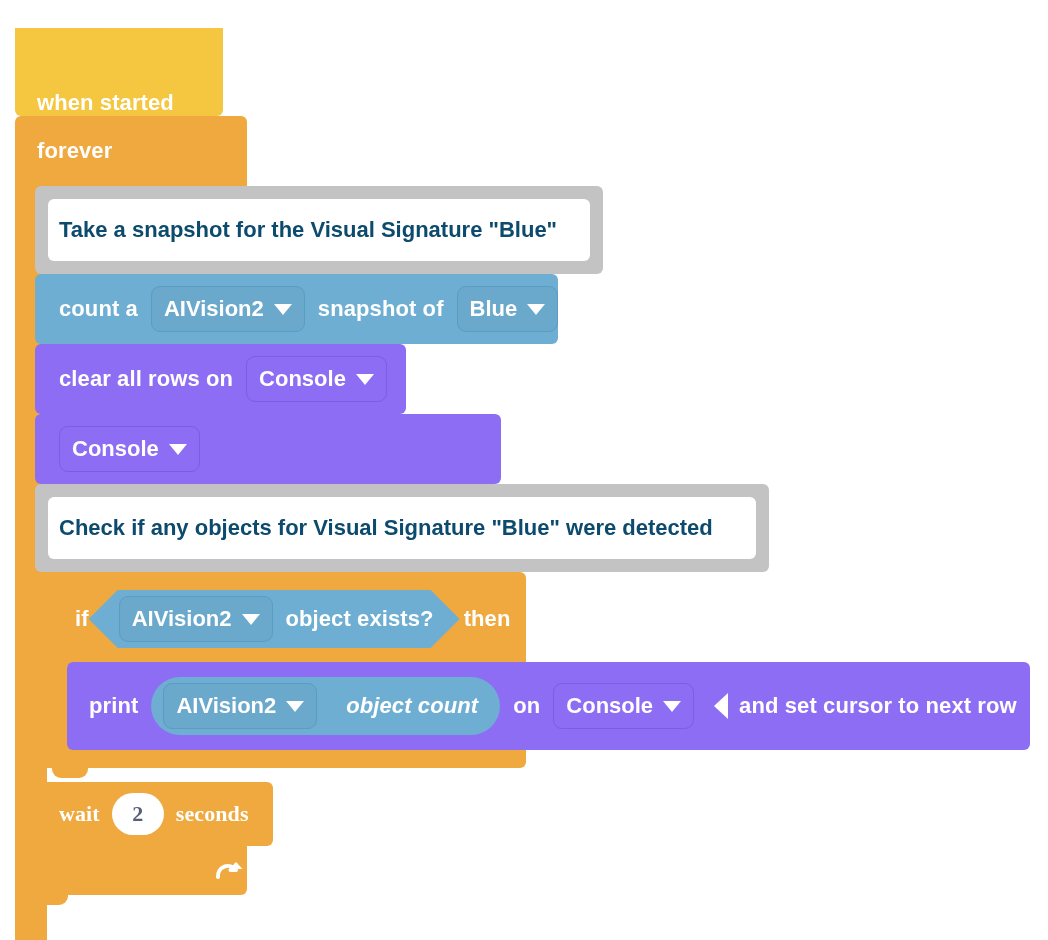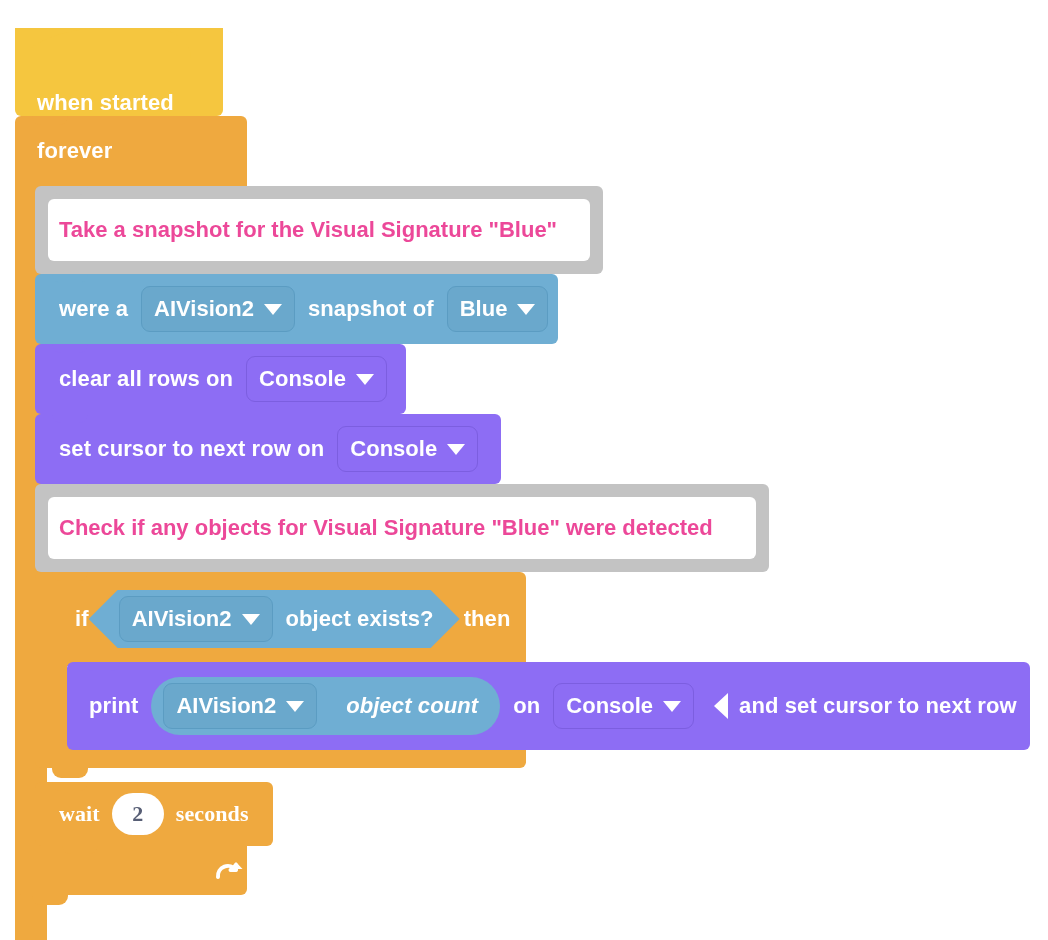--- a/index.html
+++ b/index.html
@@ -84,21 +84,21 @@
   .gray{
     background:#c3c3c3;border-radius:6px;
   }
   .gray .field{
     position:absolute;left:13px;top:13px;right:13px;bottom:13px;
     background:#ffffff;border-radius:6px;
     display:flex;align-items:center;
     padding-left:11px;box-sizing:border-box;
   }
   .gray .field span{
-    color:#ec4899;font-weight:bold;font-size:22px;white-space:nowrap;
+    color:#0c4a6e;font-weight:bold;font-size:22px;white-space:nowrap;
   }
 
   
   .teal{background:#6faed3;border-radius:6px;}
   .teal .dd{background:#6aa8cc;border:1px solid #5b9cc2;}
 
   
   .purple{background:#8d6df4;border-radius:6px;}
   .purple .dd{background:#8d6df4;border:1px solid #7c5ee0;}
 
@@ -181,21 +181,21 @@
   <div class="blk gray" style="left:35px;top:186px;width:568px;height:88px;">
     <div class="notch" style="background:#c3c3c3;"></div>
     <div class="field">
       <span>Take a snapshot for the Visual Signature "Blue"</span>
     </div>
   </div>
 
   <div class="blk teal" style="left:35px;top:274px;width:523px;height:70px;">
     <div class="notch" style="background:#6faed3;"></div>
     <div class="row" style="padding-left:24px;gap:13px;">
-      <span class="lbl">were a</span>
+      <span class="lbl">count a</span>
       <div class="dd">
         <span>AIVision2</span>
         <span class="caret"></span>
       </div>
       <span class="lbl">snapshot of</span>
       <div class="dd">
         <span>Blue</span>
         <span class="caret"></span>
       </div>
     </div>
@@ -208,21 +208,20 @@
       <div class="dd">
         <span>Console</span>
         <span class="caret"></span>
       </div>
     </div>
   </div>
 
   <div class="blk purple" style="left:35px;top:414px;width:466px;height:70px;">
     <div class="notch" style="background:#8d6df4;"></div>
     <div class="row" style="padding-left:24px;gap:13px;">
-      <span class="lbl">set cursor to next row on</span>
       <div class="dd">
         <span>Console</span>
         <span class="caret"></span>
       </div>
     </div>
   </div>
 
   <div class="blk gray" style="left:35px;top:484px;width:734px;height:88px;">
     <div class="notch" style="background:#c3c3c3;"></div>
     <div class="field">

